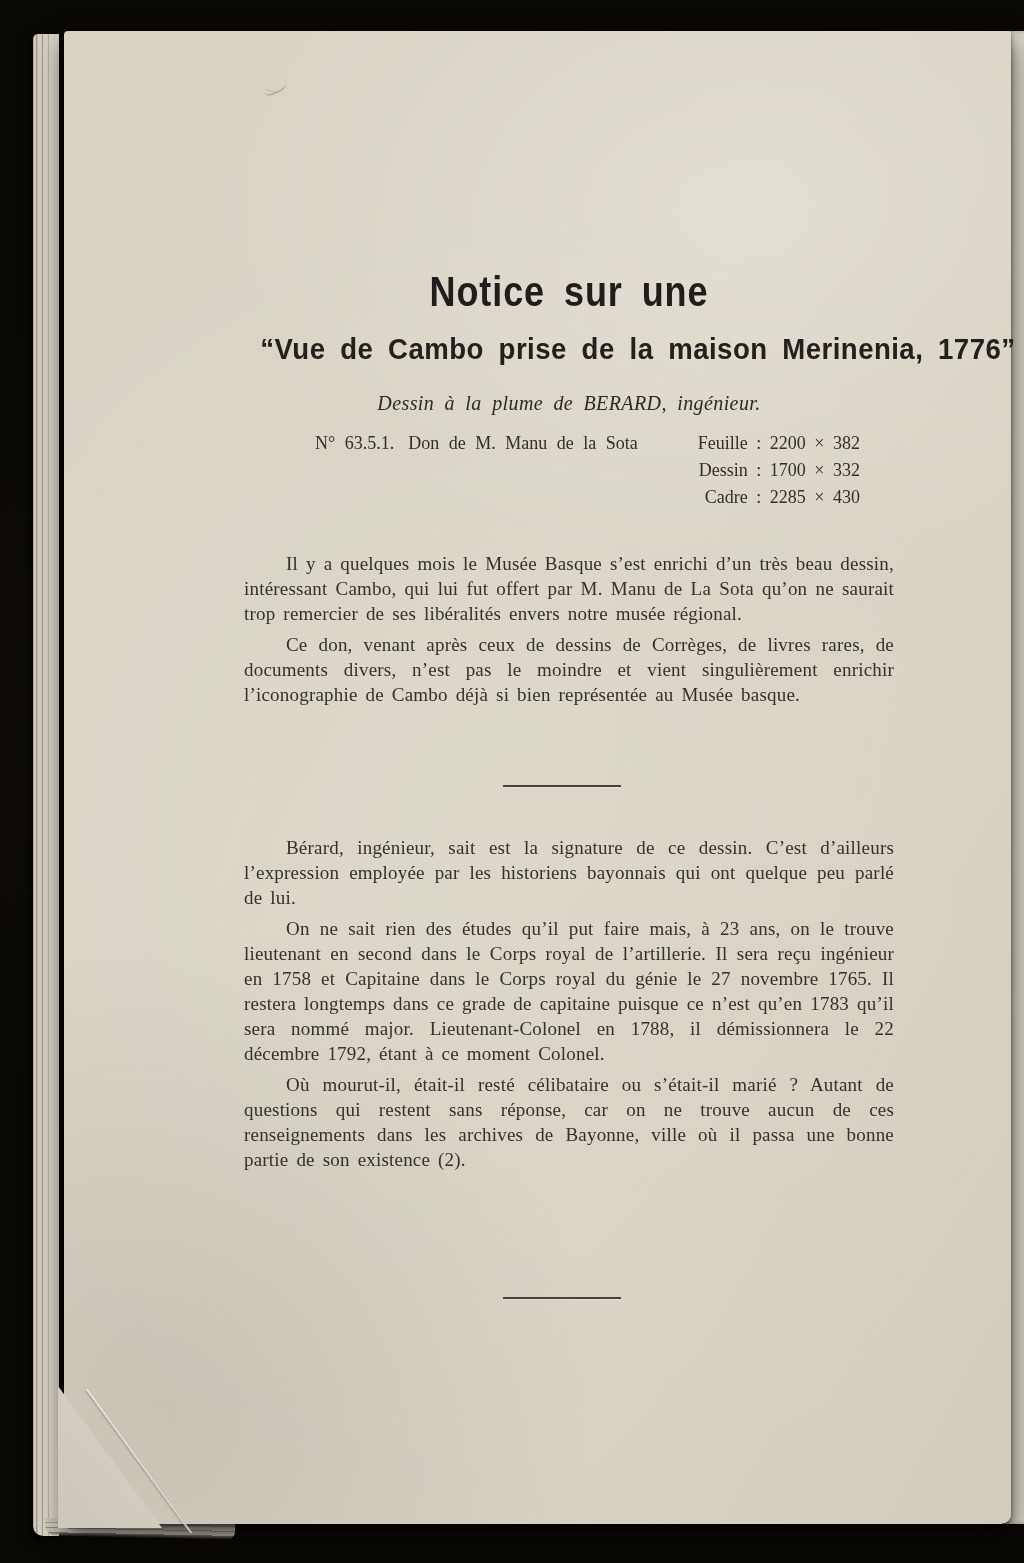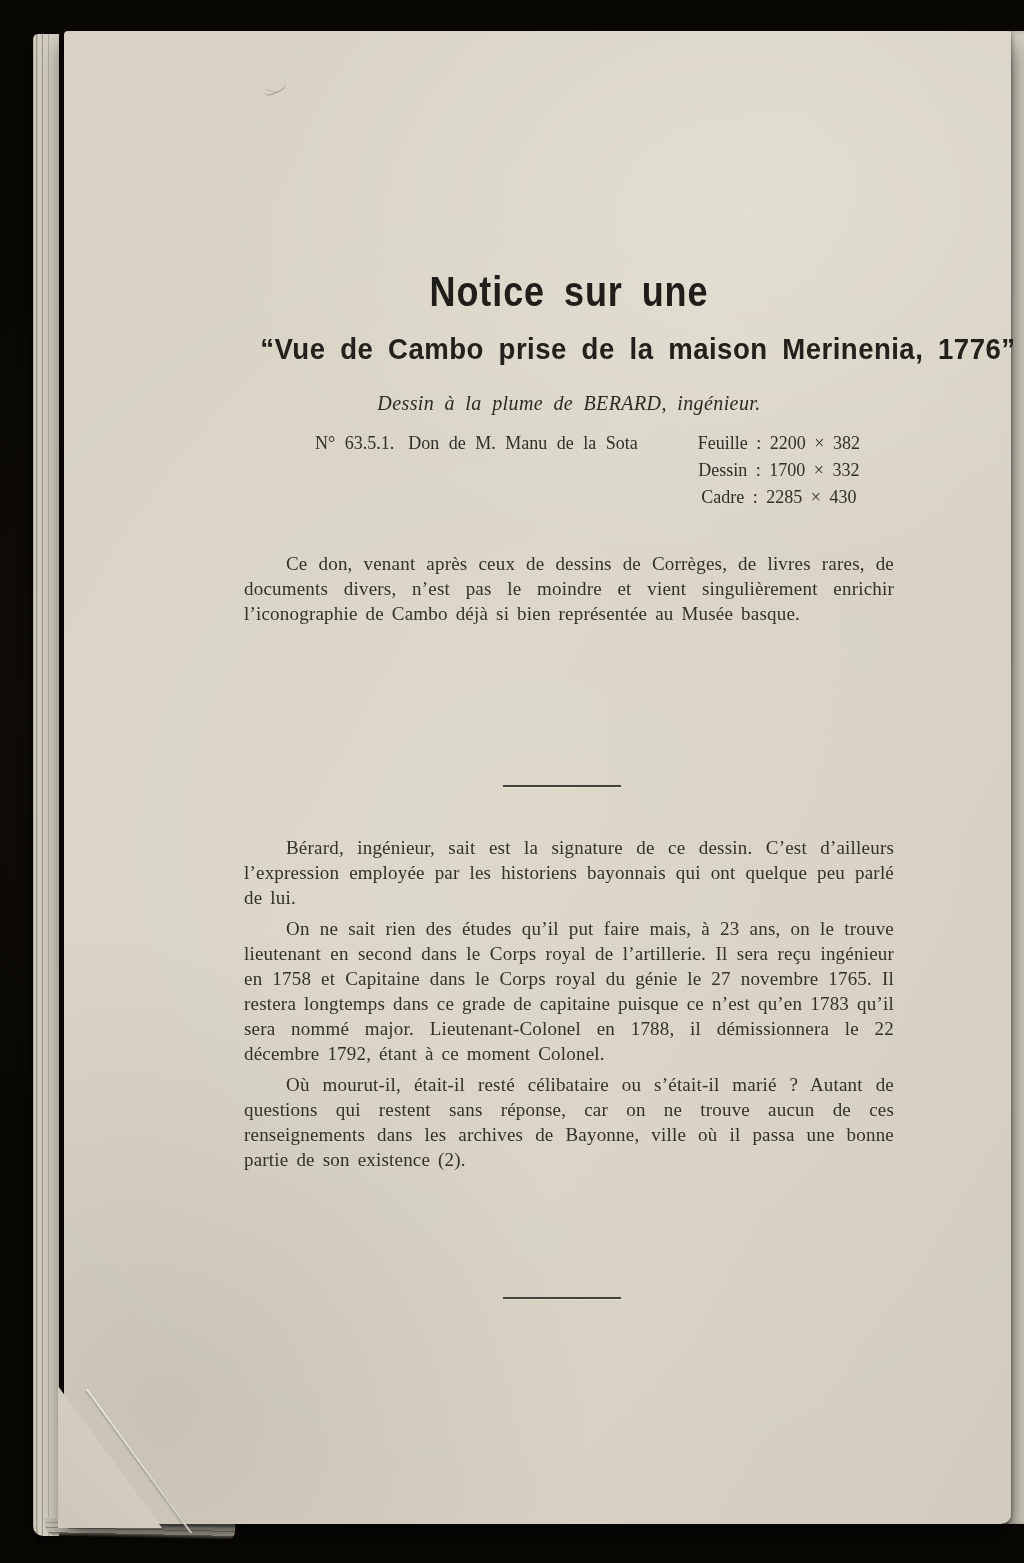--- a/index.html
+++ b/index.html
@@ -108,21 +108,21 @@
     transform:scaleX(.95);
   }
   .byline{
     top:360px;text-align:center;
     font-style:italic;font-size:20px;line-height:24px;
     word-spacing:5px;letter-spacing:.4px;color:#2d2a24;
   }
   .catalog{top:399px;height:84px;font-size:18px;line-height:27px;color:#322e28;}
   .catalog-left{position:absolute;left:62px;top:0;word-spacing:5px;white-space:nowrap;margin-left:9px;}
   .catalog-left .cat-num{margin-right:14px;}
-  .catalog-dims{position:absolute;right:34px;top:0;text-align:center;word-spacing:4px;}
+  .catalog-dims{position:absolute;right:34px;top:0;text-align:right;word-spacing:4px;}
   .catalog-dims div{white-space:nowrap;}
 
   .body-sec p{
     margin:0 0 6px 0;
     font-size:19px;line-height:25px;
     text-align:justify;text-indent:42px;
     word-spacing:3px;letter-spacing:.2px;
     color:#35312a;
   }
   .sec1{top:520px;}
@@ -167,20 +167,21 @@
           <span class="cat-num">N° 63.5.1.</span><span>Don de M. Manu de la Sota</span>
         </div>
         <div class="catalog-dims">
           <div>Feuille : 2200 × 382</div>
           <div>Dessin : 1700 × 332</div>
           <div>Cadre : 2285 × 430</div>
         </div>
       </div>
 
       <div class="body-sec sec1">
+        <p>Il y a quelques mois le Musée Basque s’est enrichi d’un très beau dessin, intéressant Cambo, qui lui fut offert par M. Manu de La Sota qu’on ne saurait trop remercier de ses libéralités envers notre musée régional.</p>
         <p>Ce don, venant après ceux de dessins de Corrèges, de livres rares, de documents divers, n’est pas le moindre et vient singulièrement enrichir l’iconographie de Cambo déjà si bien représentée au Musée basque.</p>
       </div>
 
       <div class="divider div1"></div>
 
       <div class="body-sec sec2">
         <p>Bérard, ingénieur, sait est la signature de ce dessin. C’est d’ailleurs l’expression employée par les historiens bayonnais qui ont quelque peu parlé de lui.</p>
         <p>On ne sait rien des études qu’il put faire mais, à 23 ans, on le trouve lieutenant en second dans le Corps royal de l’artillerie. Il sera reçu ingénieur en 1758 et Capitaine dans le Corps royal du génie le 27 novembre 1765. Il restera longtemps dans ce grade de capitaine puisque ce n’est qu’en 1783 qu’il sera nommé major. Lieutenant-Colonel en 1788, il démissionnera le 22 décembre 1792, étant à ce moment Colonel.</p>
         <p>Où mourut-il, était-il resté célibataire ou s’était-il marié ? Autant de questions qui restent sans réponse, car on ne trouve aucun de ces renseignements dans les archives de Bayonne, ville où il passa une bonne partie de son existence (2).</p>
       </div>

